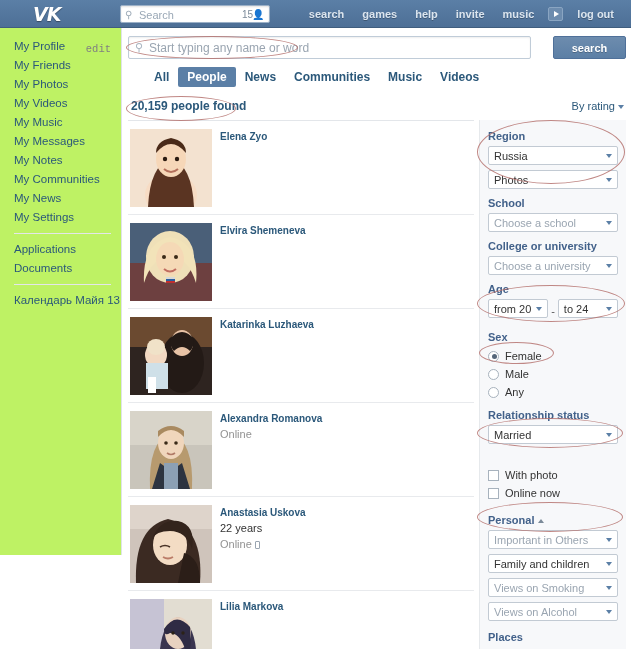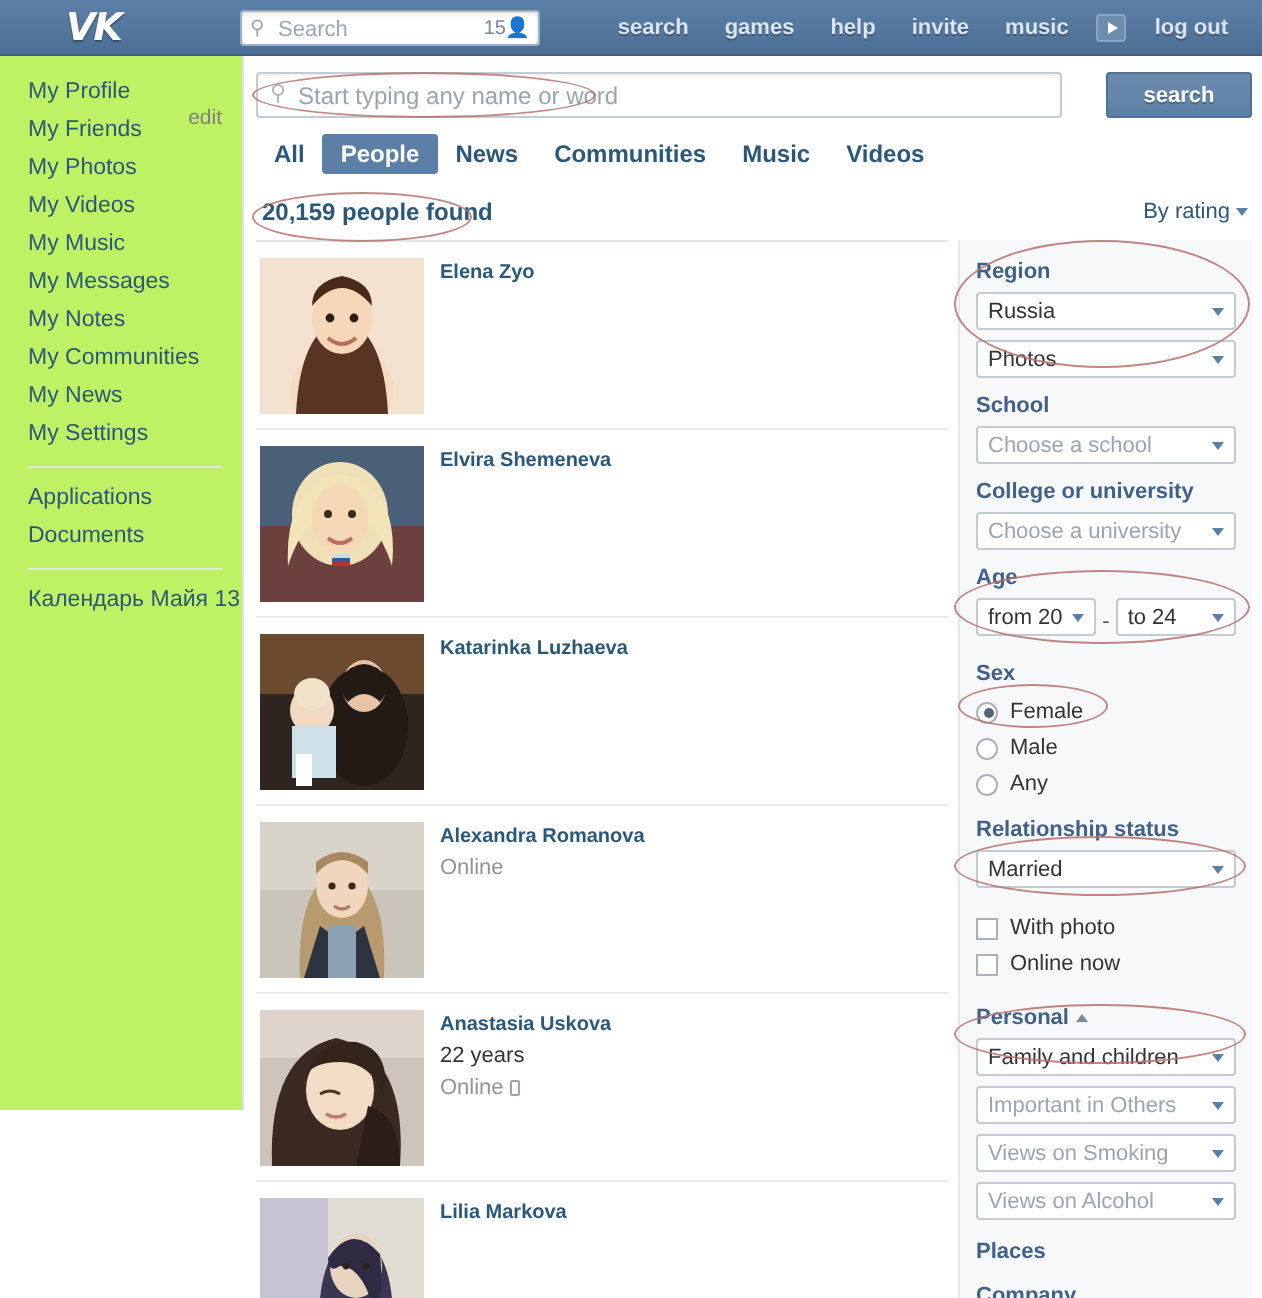--- a/index.html
+++ b/index.html
@@ -113,22 +113,22 @@
     position: relative;
     height: 19px;
     line-height: 19px;
     padding-left: 14px;
     font-size: 11.5px;
     color: #2b587a;
     cursor: pointer;
     white-space: nowrap;
   }
   .side-item .edit {
-    position: absolute; right: 10px; top: 13px;
-    font-size: 10.5px; color: #808080;
+    position: absolute; right: 10px; top: 3px;
+    font-size: 10.5px; color: #808080; font-family: Liberation Mono, monospace;
   }
   .side-sep {
     margin: 6px 10px 6px 14px;
     height: 1px; background: #e3e6ea;
   }
 
   
   #main {
     position: absolute; left: 123px; top: 28px;
     width: 508px; height: 621px;
@@ -160,21 +160,21 @@
     background: linear-gradient(#6d8cae, #5c7fa5);
     border: 1px solid #4f7099;
     border-radius: 2px;
     color: #fff;
     font-size: 11px; font-weight: bold;
     text-align: center; line-height: 22px;
     text-shadow: 0 1px 0 rgba(0,0,0,.22);
     cursor: pointer;
   }
   #tabs {
-    position: absolute; left: 5px; top: 39px;
+    position: absolute; left: 22px; top: 39px;
     height: 20px;
     display: flex; align-items: center;
   }
   .tab {
     font-size: 12px; font-weight: bold;
     color: #2b587a;
     padding: 3px 9px;
     border-radius: 2px;
     cursor: pointer;
     line-height: 14px;
@@ -599,38 +599,38 @@
         <span class="radio"></span>
         <span>Any</span>
       </div>
 
       <div class="f-label">Relationship status</div>
       <div class="sel">
         <span>Married</span>
         <span class="ar"></span>
       </div>
 
-      <div class="check-row" style="margin-top:11px">
+      <div class="check-row" style="margin-top:22px">
         <span class="checkbox"></span>
         <span>With photo</span>
       </div>
       <div class="check-row">
         <span class="checkbox"></span>
         <span>Online now</span>
       </div>
 
       <div class="f-label" style="margin-top:12px">
         <span>Personal</span><span class="caret-up"></span>
       </div>
+      <div class="sel muted">
+        <span>Important in Others</span>
+        <span class="ar"></span>
+      </div>
       <div class="sel">
         <span>Family and children</span>
-        <span class="ar"></span>
-      </div>
-      <div class="sel muted">
-        <span>Important in Others</span>
         <span class="ar"></span>
       </div>
       <div class="sel muted">
         <span>Views on Smoking</span>
         <span class="ar"></span>
       </div>
       <div class="sel muted">
         <span>Views on Alcohol</span>
         <span class="ar"></span>
       </div>

